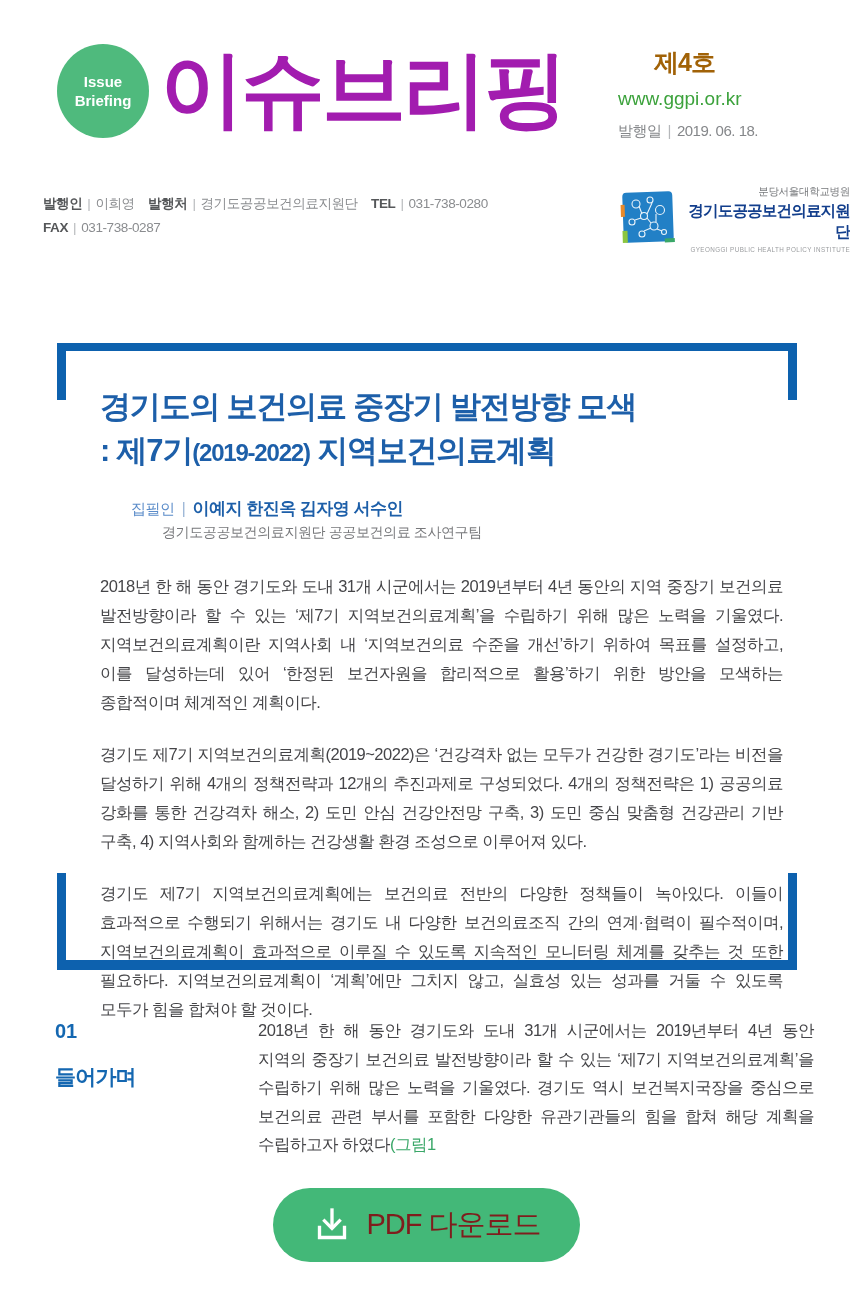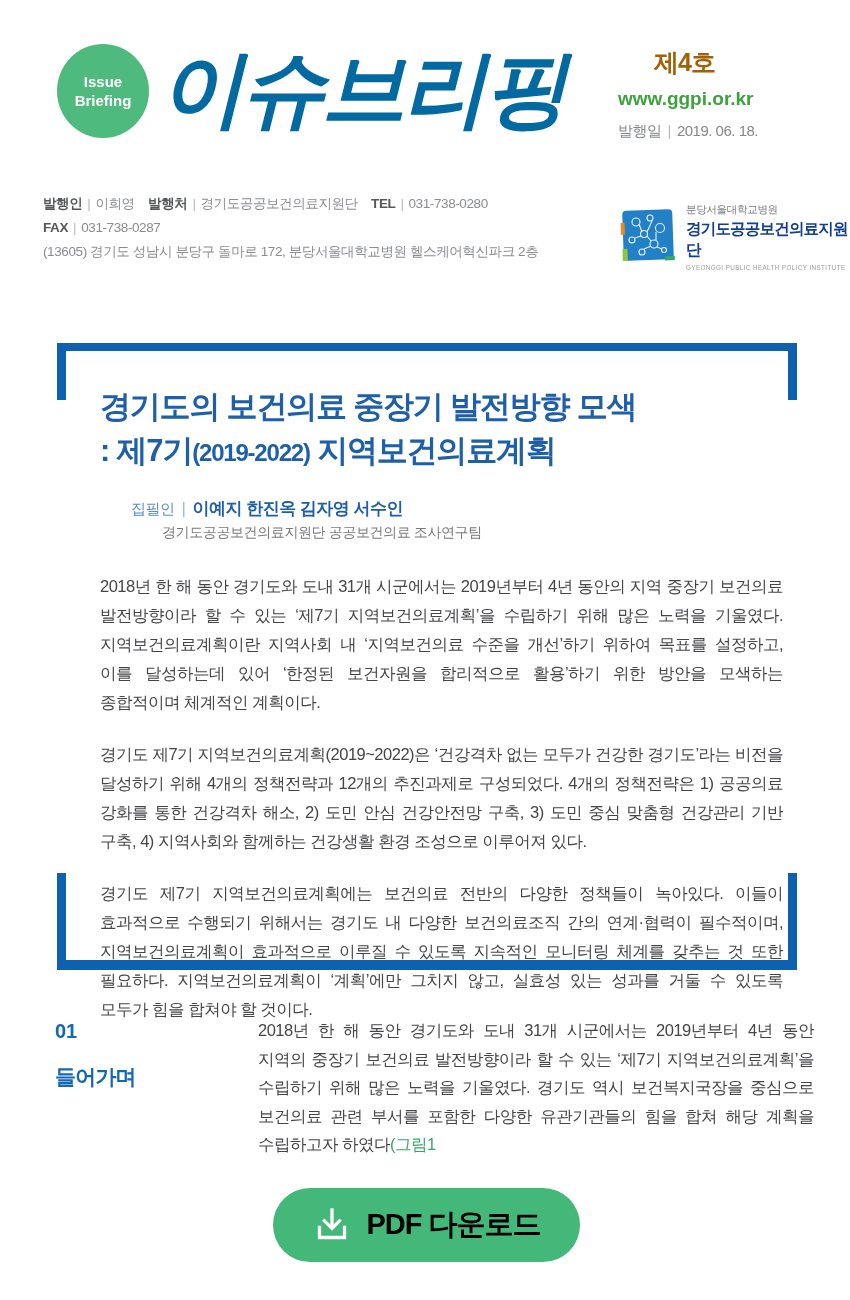--- a/index.html
+++ b/index.html
@@ -8,38 +8,38 @@
 
   
   .badge {
     position:absolute; left:57px; top:44px; width:92px; height:94px;
     background:#4fba7d; border-radius:50%;
     display:flex; flex-direction:column; align-items:center; justify-content:center;
     color:#fff; font-weight:bold; font-size:15px; line-height:19px; text-align:center;
   }
   .masthead {
     position:absolute; left:160px; top:34px; width:450px;
-    color:#0369a1; font-size:84px; font-weight:800; letter-spacing:-3px; line-height:110px;font-style:italic;
+    color:#a21caf; font-size:84px; font-weight:800; letter-spacing:-3px; line-height:110px;
   }
   .issue-meta { position:absolute; left:618px; top:46px; width:220px; }
   .issue-no { color:#a16207; font-size:25px; font-weight:700; letter-spacing:-1px;margin-left:36px; }
-  .website { color:#3ca23c; font-size:19px; font-weight:bold; margin-top:9px; }
+  .website { color:#3ca23c; font-size:19px; font-weight:normal; margin-top:9px; }
   .pubdate { color:#85878a; font-size:15px; margin-top:12px; letter-spacing:-0.5px; }
   .pubdate .sep { color:#b5b7ba; margin:0 6px; }
 
   
   .pubinfo { position:absolute; left:43px; top:192px; width:575px; font-size:13.5px; line-height:24px; letter-spacing:-0.4px; }
   .pubinfo .lbl { color:#555759; font-weight:bold; }
   .pubinfo .val { color:#8a8c8f; }
   .pubinfo .sep { color:#b5b7ba; margin:0 5px; }
   .pubinfo .pair { margin-right:10px; white-space:nowrap; }
   .address { color:#8a8c8f; }
 
   
-  .logo { position:absolute; left:620px; top:203px; display:flex; align-items:center; }
+  .logo { position:absolute; left:620px; top:185px; display:flex; align-items:center;text-align:right; }
   .logo-mark { width:56px; height:58px; position:relative; flex:0 0 auto; }
   .logo-text { margin-left:10px; }
   .logo-hospital { color:#77797c; font-size:10.5px; letter-spacing:-0.3px; }
   .logo-org { color:#123e8c; font-size:15.5px; font-weight:800; letter-spacing:-0.8px; margin-top:2px; }
   .logo-en { color:#9a9c9f; font-size:6.3px; letter-spacing:0.4px; margin-top:3px; }
 
   
   .feature-box { position:absolute; left:57px; top:343px; width:740px; height:627px; background:#fff; }
   .bar { position:absolute; background:#0d61ae; }
   .bar-top       { left:0; top:0; width:740px; height:8px; }
@@ -70,21 +70,21 @@
   .section-body { position:absolute; left:258px; top:1016px; width:556px;
                   color:#454548; font-size:16.5px; line-height:28.5px; text-align:justify;
                   letter-spacing:-0.5px; word-break:keep-all; }
   .fig-ref { color:#3aa768; }
 
   
   .pdf-button { position:absolute; left:273px; top:1188px; width:307px; height:74px;
                 background:#43b878; border-radius:37px; border:none; cursor:pointer;
                 display:flex; align-items:center; justify-content:center; }
   .pdf-button .dl-icon { width:40px; height:40px; margin-right:14px; flex:0 0 auto; }
-  .pdf-button .pdf-label { color:#000000; font-size:29px; font-weight:700; letter-spacing:-1px; }
+  .pdf-button .pdf-label { color:#7f1d1d; font-size:29px; font-weight:400; letter-spacing:-1px; }
 </style>
 </head>
 <body>
 
 <div class="page">
 
   <div class="badge">
     <span>Issue</span>
     <span>Briefing</span>
   </div>
@@ -99,21 +99,20 @@
     </div>
   </div>
 
   <div class="pubinfo">
     <div>
       <span class="pair"><span class="lbl">발행인</span><span class="sep">|</span><span class="val">이희영</span></span>
       <span class="pair"><span class="lbl">발행처</span><span class="sep">|</span><span class="val">경기도공공보건의료지원단</span></span>
       <span class="pair"><span class="lbl">TEL</span><span class="sep">|</span><span class="val">031-738-0280</span></span>
       <span class="pair"><span class="lbl">FAX</span><span class="sep">|</span><span class="val">031-738-0287</span></span>
     </div>
-    <div class="address">(13605) 경기도 성남시 분당구 돌마로 172, 분당서울대학교병원 헬스케어혁신파크 2층</div>
   </div>
 
   <div class="logo">
     <div class="logo-mark">
       <svg width="56" height="58" viewBox="0 0 56 58">
         <rect x="3" y="2" width="50" height="50" rx="4" fill="#2280c6" transform="rotate(-2 28 27)"></rect>
         <rect x="1" y="14" width="4" height="12" fill="#e88a2a" transform="rotate(-2 28 27)"></rect>
         <rect x="2" y="40" width="5" height="12" fill="#8cc63f" transform="rotate(-2 28 27)"></rect>
         <rect x="44" y="49" width="10" height="4" fill="#3aa768" transform="rotate(-2 28 27)"></rect>
         <g stroke="#ffffff" stroke-width="1.1" fill="none" opacity="0.9">

